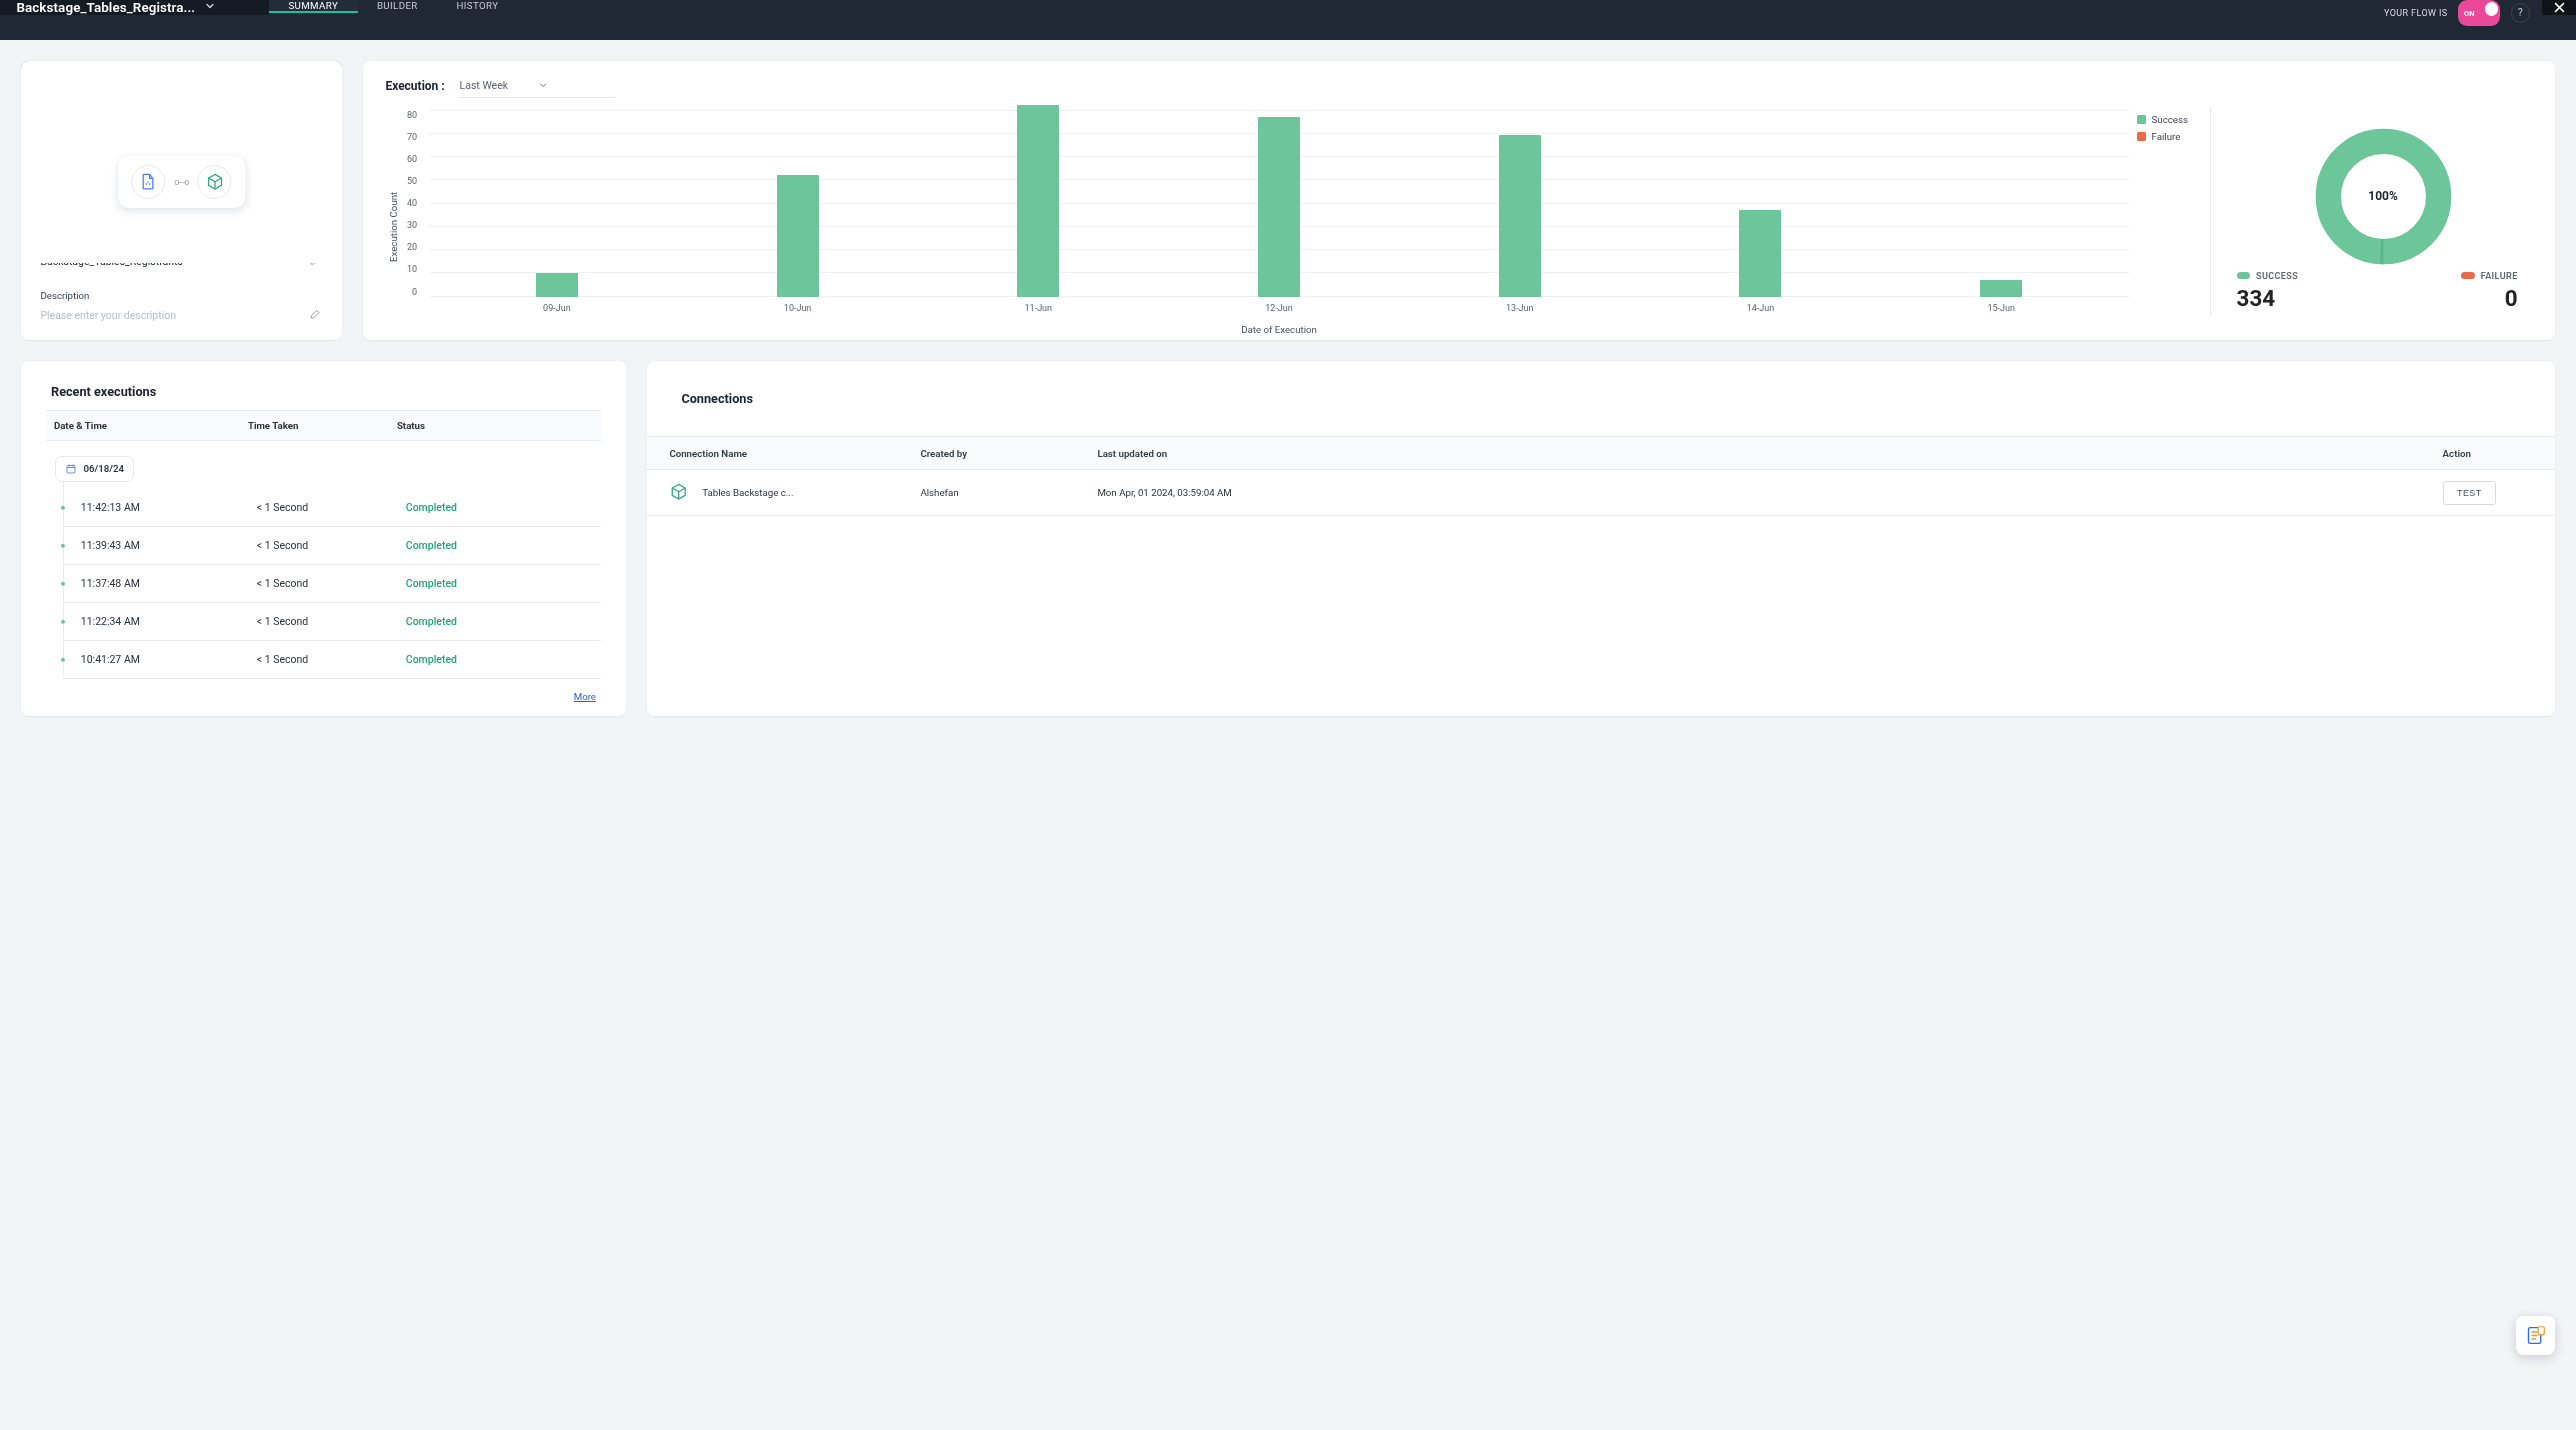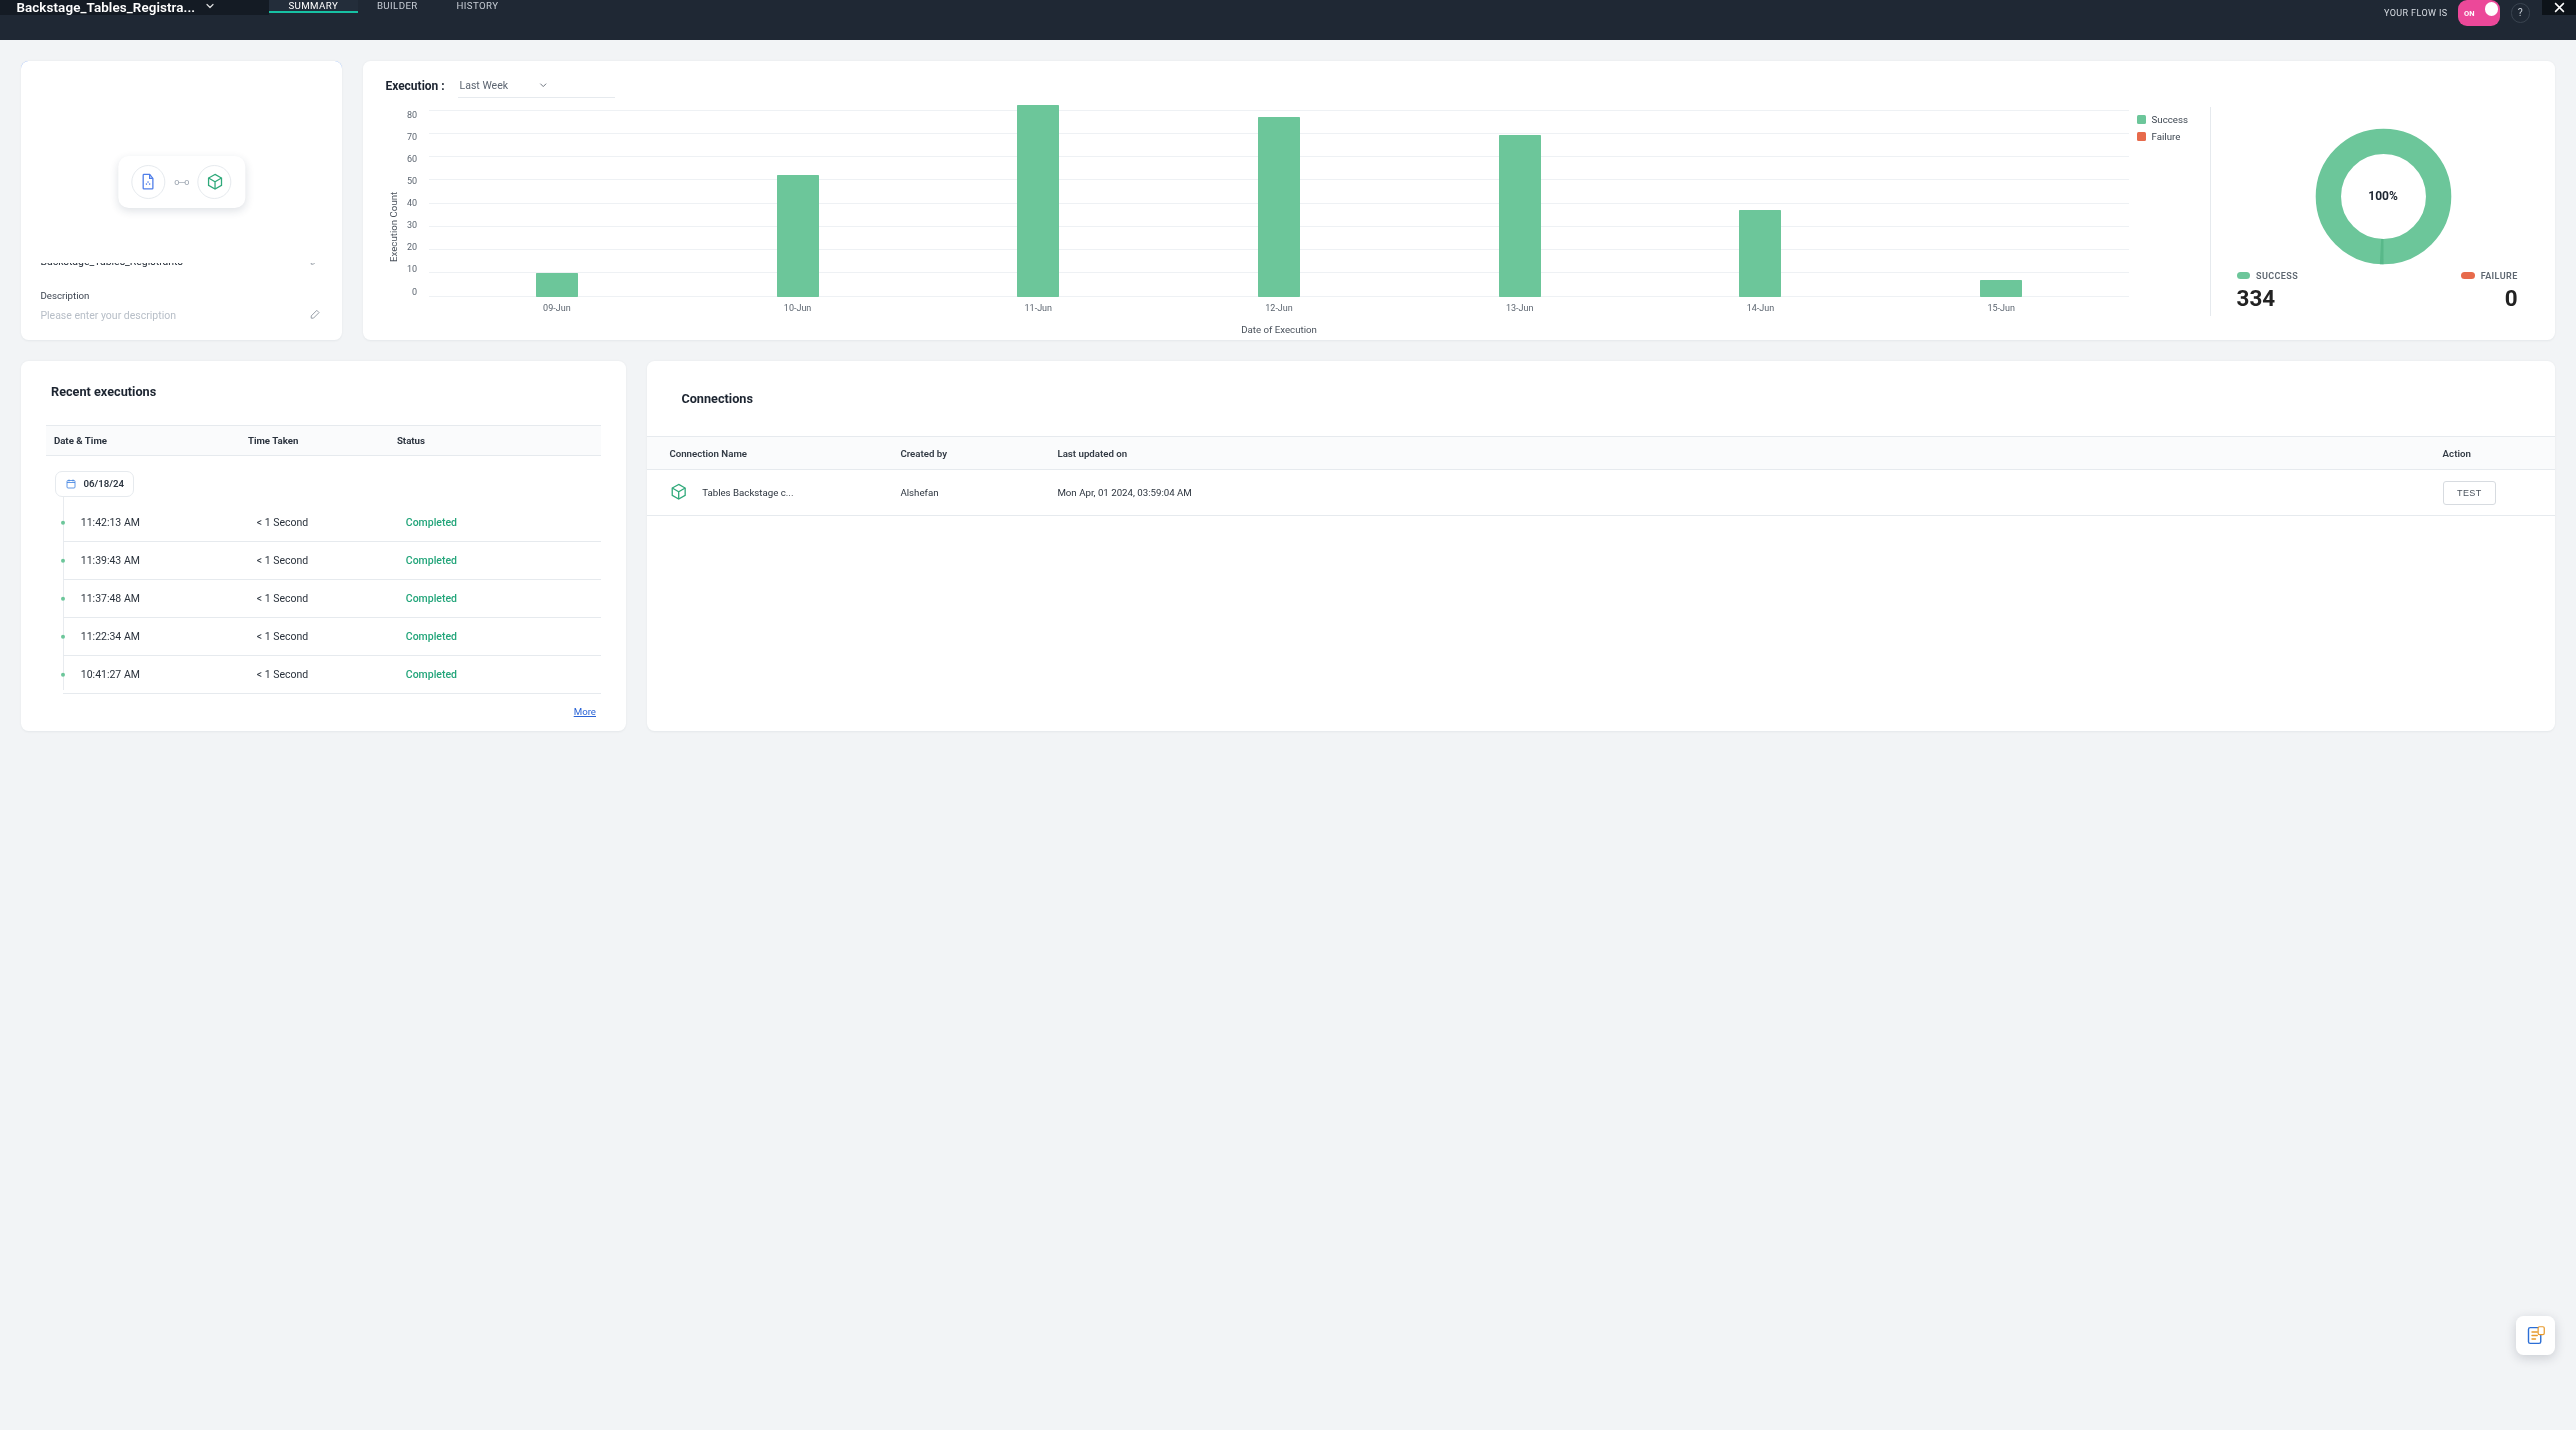--- a/index.html
+++ b/index.html
@@ -108,40 +108,40 @@
   .plot{flex:1;position:relative;}
   .grid{position:absolute;left:0;right:0;top:3px;height:187px;display:flex;flex-direction:column;justify-content:space-between;}
   .grid div{border-top:0.7px solid #eef1f4;height:0;}
   .bars{position:absolute;left:0;right:0;top:3px;height:187px;display:flex;align-items:flex-end;justify-content:space-around;padding:0 7.5px;}
   .bar{width:42px;background:var(--green);border-radius:0.7px;}
   .xticks{position:absolute;left:0;right:0;top:196px;display:flex;justify-content:space-around;padding:0 7.5px;font-size:9px;color:#5c6570;}
   .x-title{position:absolute;left:0;right:0;top:217px;text-align:center;font-size:9.7px;color:#4a525c;}
 
   
   .recent-card{flex:0 0 605px;padding:22.4px 0 13.4px;display:flex;flex-direction:column;}
-  .recent-card h3{margin:0 0 26px 0;padding:0 30px;font-size:12.7px;font-weight:700;}
+  .recent-card h3{margin:0 0 11px 0;padding:0 30px;font-size:12.7px;font-weight:700;}
   .rtable{margin:0 25.4px;}
   .rhead{display:flex;padding:9px 7.5px;font-size:9.7px;font-weight:700;color:#2d3540;border-top:0.7px solid var(--border);border-bottom:0.7px solid var(--border);background:#fafbfc;}
   .c-dt{flex:0 0 194px;}
   .c-tt{flex:0 0 149px;}
   .c-st{flex:1;}
   .datechip{margin:15px 0 7.5px 9px;display:inline-flex;align-items:center;gap:6px;border:0.7px solid var(--border);border-radius:7px;padding:6px 9px;font-size:9.7px;font-weight:600;color:#2e3742;}
   .datechip svg{width:12px;height:12px;}
   .timeline{position:relative;margin-left:16.4px;}
   .timeline::before{content:"";position:absolute;left:0;top:-7.5px;bottom:4.5px;width:0.7px;background:#e8ebef;}
   .rrow{display:flex;align-items:center;padding:12px 7.5px 12px 18px;border-bottom:0.7px solid var(--border);font-size:10.5px;color:#2a323c;position:relative;}
   .rrow::before{content:"";position:absolute;left:-2.2px;top:50%;width:4.5px;height:4.5px;border-radius:50%;background:var(--green);transform:translateY(-50%);}
   .rrow .c-st{color:var(--green-deep);font-weight:500;}
   .more{margin:10.5px 30px 0;text-align:right;}
   .more a{color:#2963d6;text-decoration:underline;font-size:9.7px;}
 
   
   .conn-card{flex:1;padding:0;}
   .conn-card h3{margin:12px;padding:18px 22.4px;font-size:12.7px;font-weight:700;}
-  .chead,.crow{display:flex;align-items:center;padding:10.5px 22.4px;font-size:9.7px;}
+  .chead,.crow{display:flex;align-items:center;padding:10.5px 22.4px;font-size:9.7px;gap:20px;}
   .chead{background:#fafbfc;color:#333b45;font-weight:600;border-top:0.7px solid var(--border);border-bottom:0.7px solid var(--border);}
   .cc-name{flex:0 0 231px;display:flex;align-items:center;gap:13.4px;}
   .cc-by{flex:0 0 157px;}
   .cc-upd{flex:1;}
   .cc-act{flex:0 0 90px;}
   .crow{border-bottom:0.7px solid var(--border);color:#2c343e;}
   .test-btn{border:0.7px solid #d7dbe0;background:#fff;color:#4a525c;font-size:9px;letter-spacing:0.4px;padding:6px 13.4px;border-radius:3px;cursor:pointer;}
 
   .fab{
     position:fixed;right:21px;bottom:75px;width:39px;height:39px;border-radius:7.5px;background:#fff;box-shadow:0 3px 10.5px rgba(20,30,50,.18);

